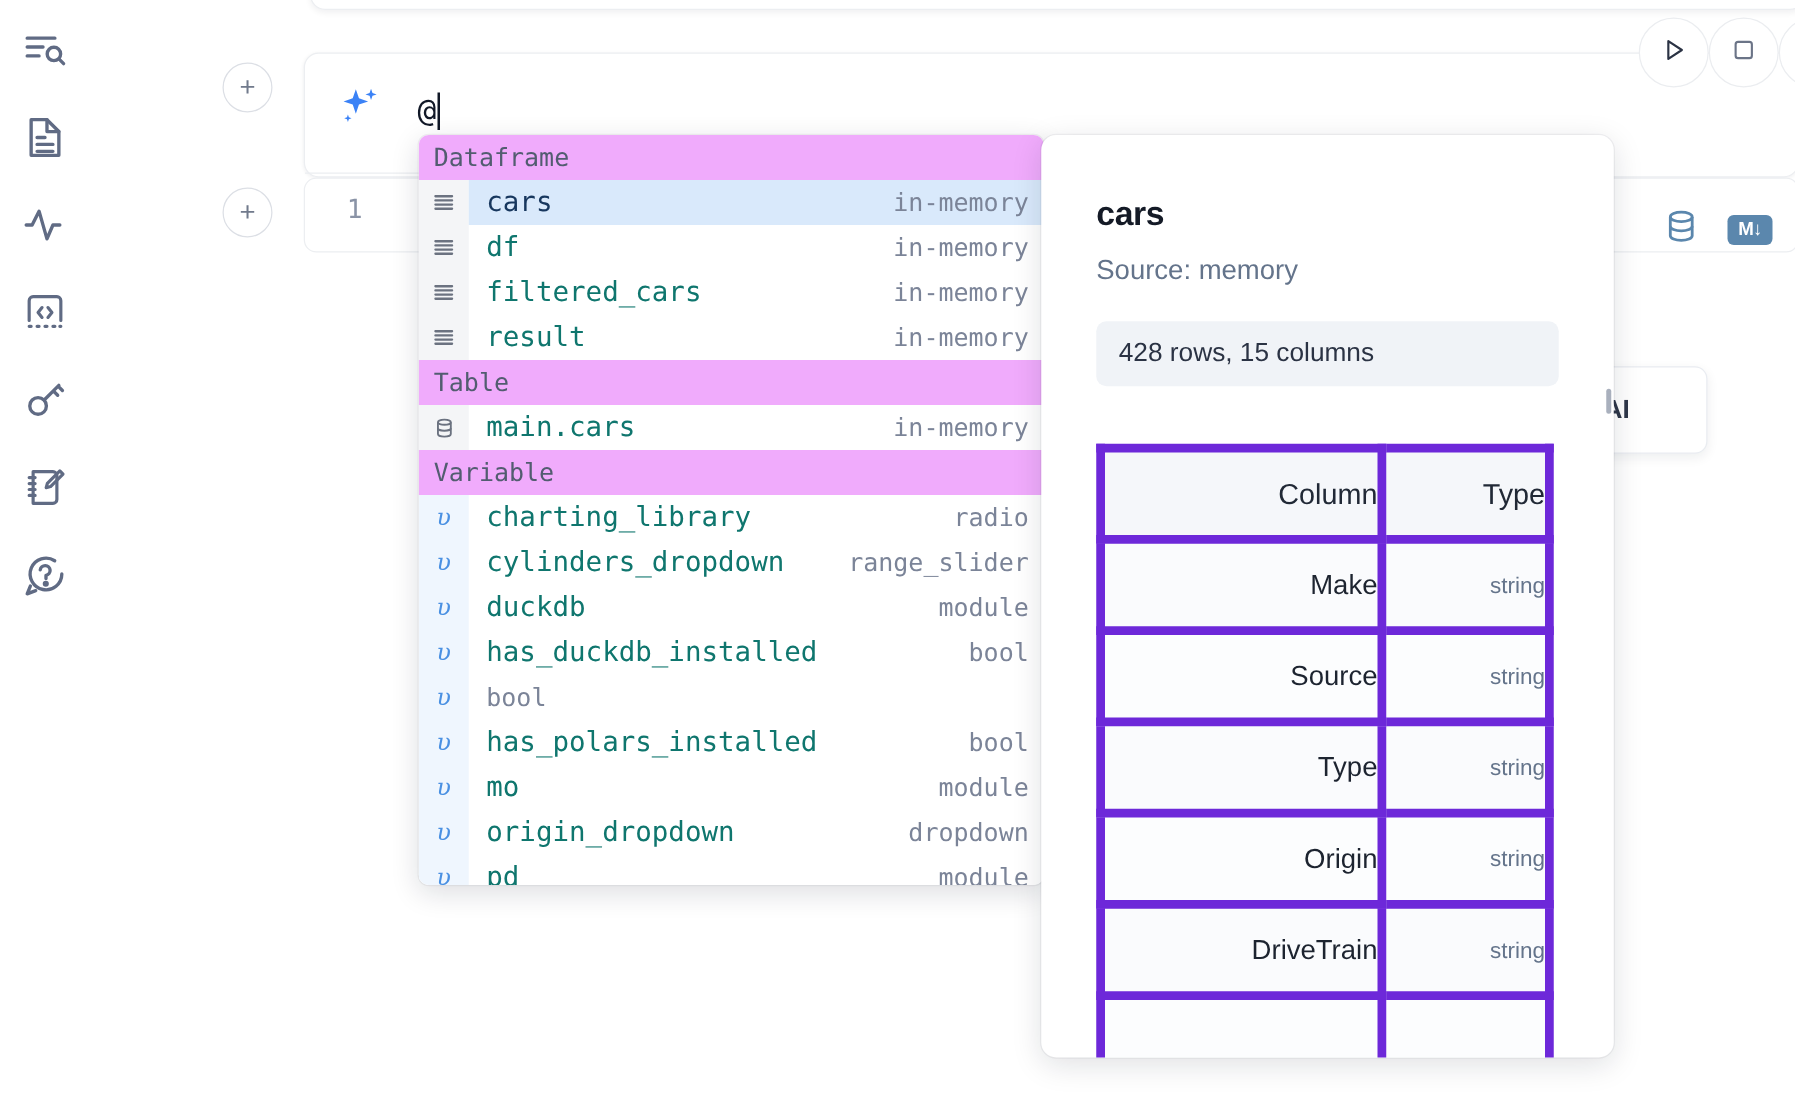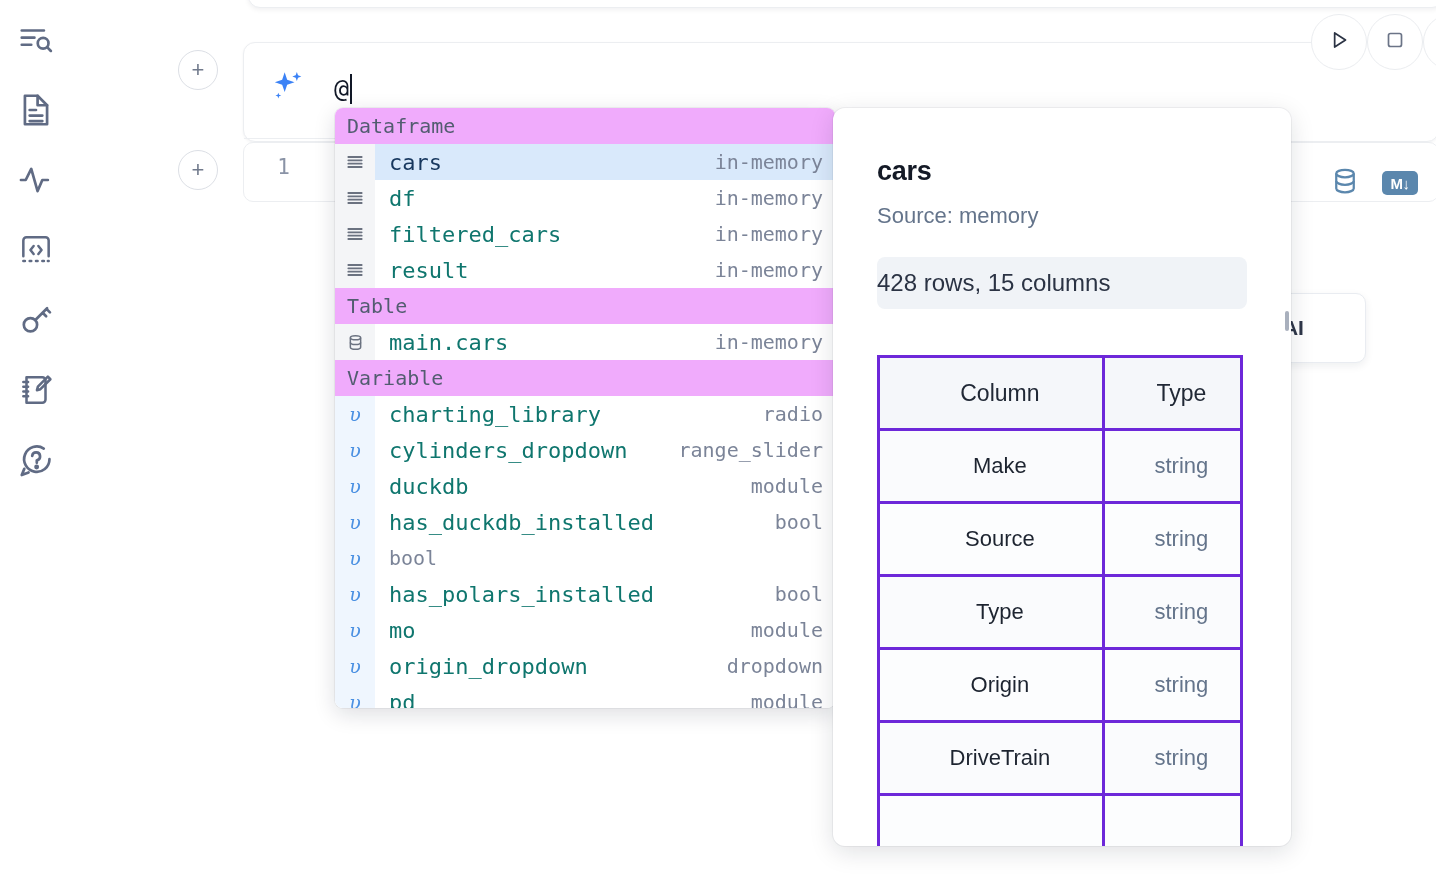--- a/index.html
+++ b/index.html
@@ -141,33 +141,33 @@
   .info {
     position: absolute; left: 833px; top: 108px; width: 458px; height: 738px;
     background: #ffffff; border-radius: 12px; overflow: hidden;
     box-shadow: 0 6px 24px rgba(15,23,42,.13), 0 0 0 1px rgba(15,23,42,.05);
     z-index: 25; padding: 48px 44px 0 44px;
   }
   .info-title { font-size: 27px; font-weight: bold; color: #141a26; letter-spacing: -.3px; }
   .info-source { margin-top: 16px; font-size: 22px; color: #64748b; }
   .info-pill {
     margin-top: 28px; height: 52px; background: #f0f3f7; border-radius: 8px;
-    display: flex; align-items: center; 
-    font-size: 24px; color: #2b3344;
+    display: flex; align-items: center; padding-left: 18px;
+    font-size: 21px; color: #2b3344;
   }
   .info-table { margin-top: 46px; width: 366px; border-collapse: collapse; }
   .info-table th, .info-table td {
-    border: 3px solid #6d28d9; height: 73px; text-align: center; padding-left: 18px; vertical-align: middle;
+    border: 7px solid #6d28d9; height: 73px; text-align: right; padding-left: 18px; vertical-align: middle;
   }
   .info-table th { background: #f5f7fa; font-weight: normal; font-size: 23px; color: #212936; }
   .info-table td.col {
     font-family: Liberation Sans, sans-serif;
     font-size: 22px; color: #1d2430; background: #fcfdfe;
   }
-  .info-table td.typ { font-size: 22px; color: #64748b; background: #fcfdfe; }
+  .info-table td.typ { font-size: 18px; color: #64748b; background: #fcfdfe; }
   .info-table tr:nth-child(odd) td { background: #fafbfd; }
   .info-scroll-mark {
     position: absolute; right: 2px; top: 203px; width: 4px; height: 20px;
     background: #9aa2b1; border-radius: 2px; opacity: .85;
   }
 </style>
 </head>
 <body>
 
 <div id="root">

